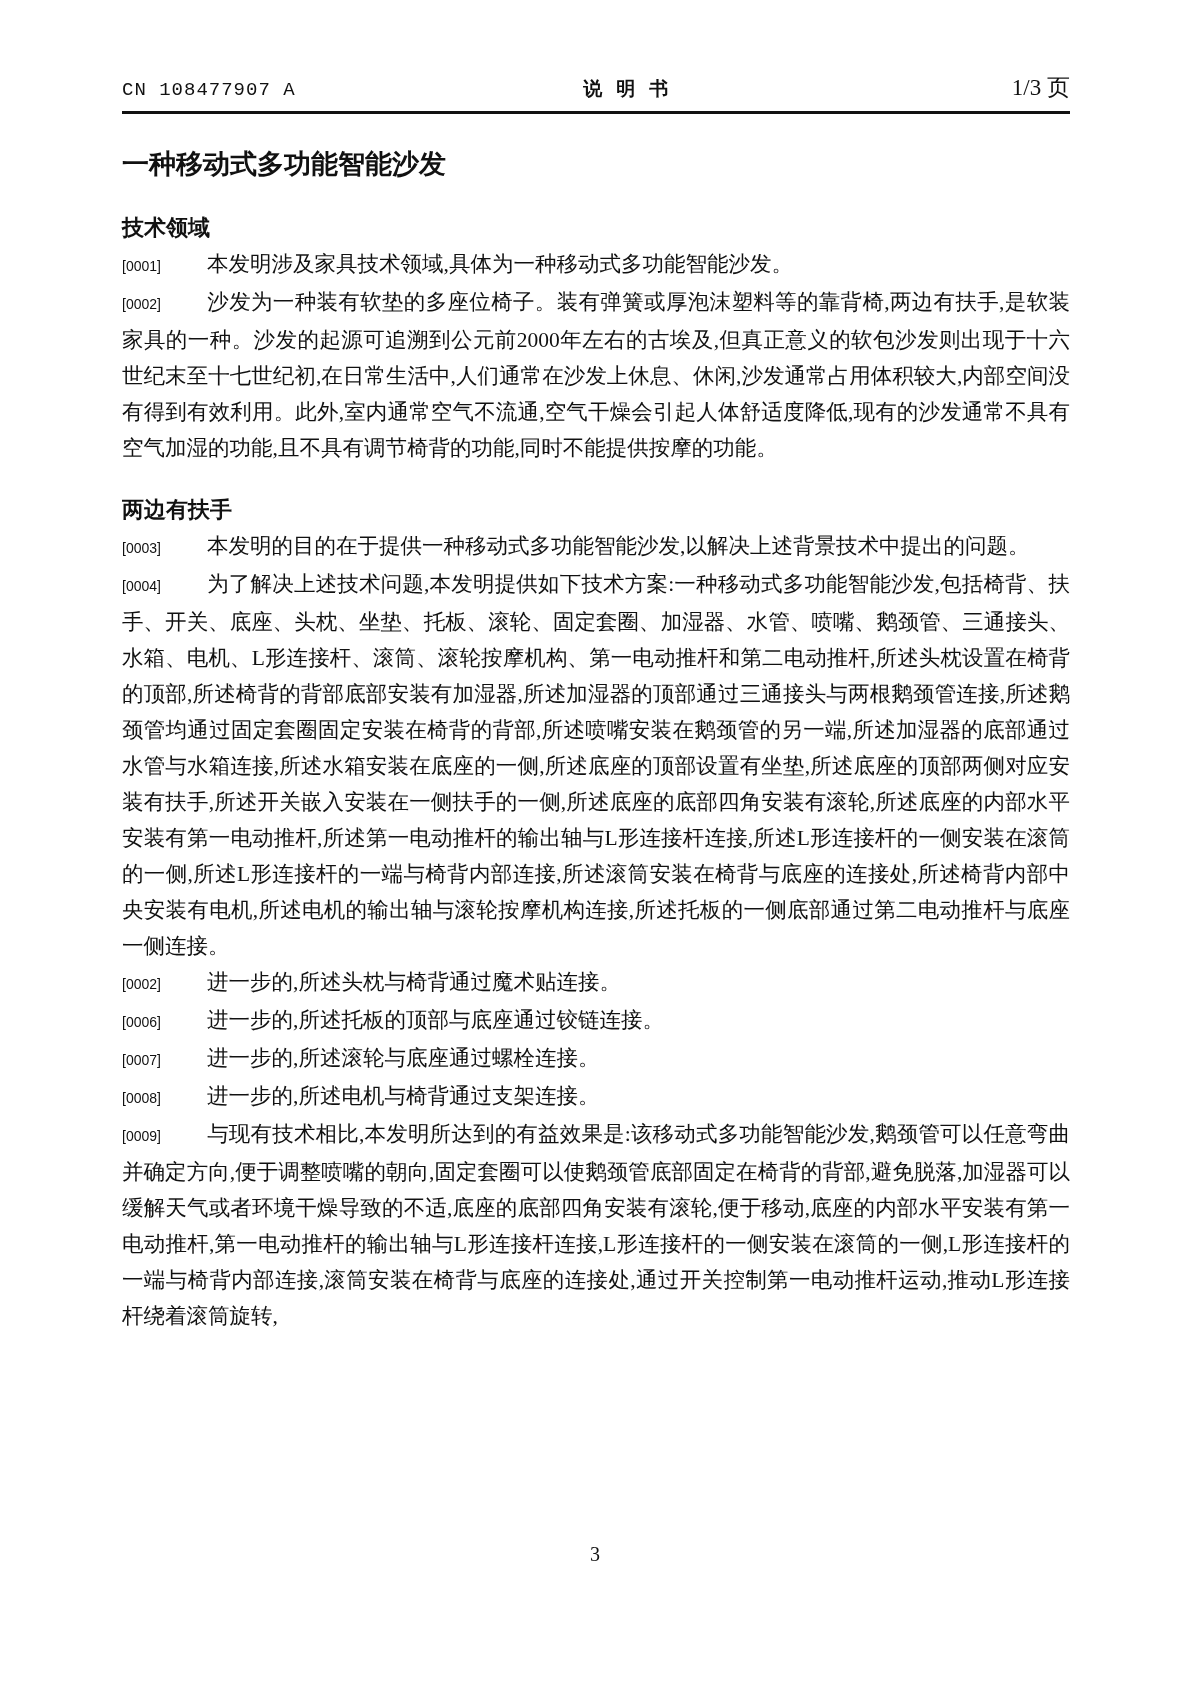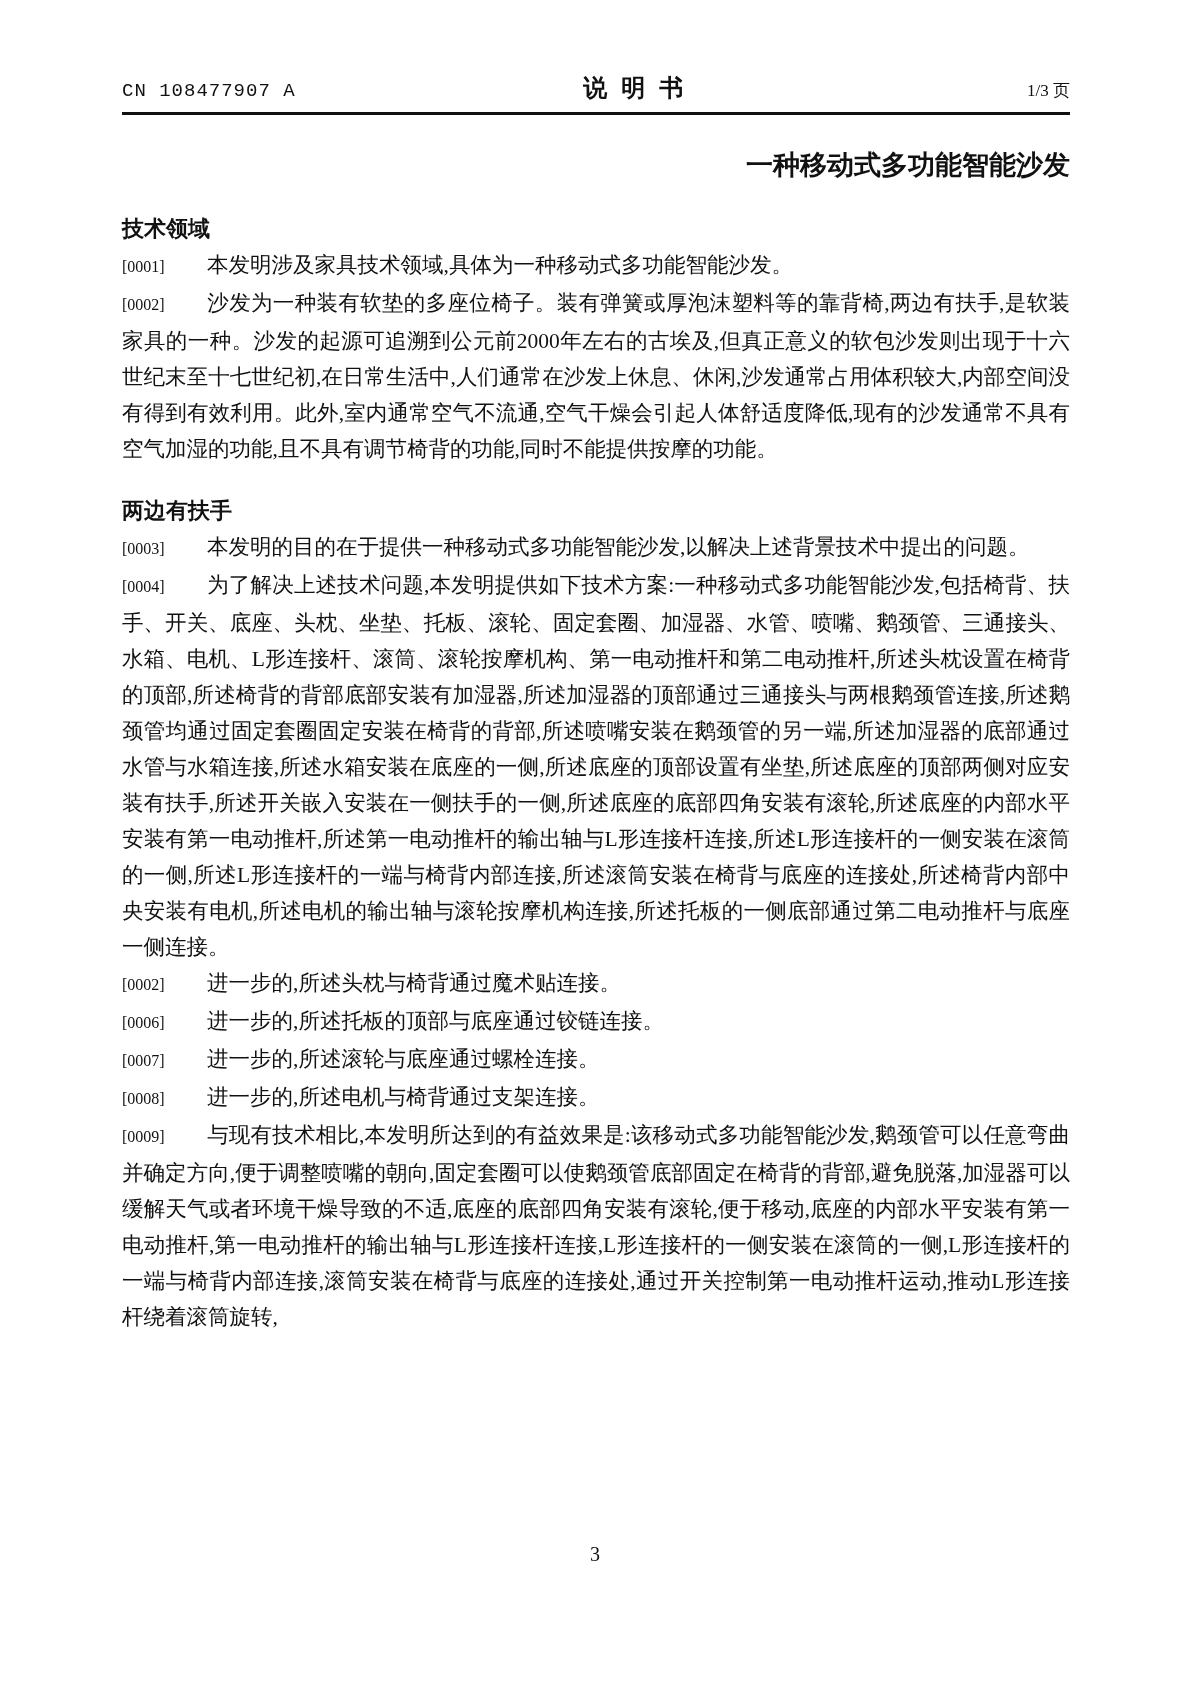--- a/index.html
+++ b/index.html
@@ -24,38 +24,38 @@
   }
   .doc-header .pub-number {
     font-family: "Liberation Mono", "DejaVu Sans Mono", monospace;
     font-size: 19px;
     letter-spacing: 1px;
     white-space: nowrap;
   }
   .doc-header .doc-type {
     font-family: "Liberation Sans", "DejaVu Sans", sans-serif;
     font-weight: bold;
-    font-size: 24px;
+    font-size: 19px;
     letter-spacing: 14px;
     text-indent: 14px;
     white-space: nowrap;
     transform: translateX(-28px);
   }
   .doc-header .page-indicator {
-    font-size: 17px;
+    font-size: 23px;
     white-space: nowrap;
   }
   .header-rule {
     margin-top: 8px;
     height: 3px;
     background: #111111;
   }
   .doc-title {
     margin-top: 30px;
-    text-align: right;
+    text-align: left;
     font-family: "Liberation Sans", "DejaVu Sans", sans-serif;
     font-weight: bold;
     font-size: 27px;
     line-height: 40px;
   }
   .sections {
     margin-top: 12px;
   }
   .sec-heading {
     font-family: "Liberation Sans", "DejaVu Sans", sans-serif;
@@ -66,22 +66,22 @@
   }
   .para {
     font-size: 21.5px;
     line-height: 36px;
     text-align: justify;
     text-justify: inter-ideograph;
   }
   .para .pnum {
     display: inline-block;
     min-width: 85px;
-    font-family: Liberation Serif, serif;
-    font-size: 16px;
+    font-family: Liberation Sans, sans-serif;
+    font-size: 14px;
   }
   .page-footer {
     position: absolute;
     left: 0;
     top: 1543px;
     width: 100%;
     text-align: center;
     font-size: 20px;
   }
 </style>

